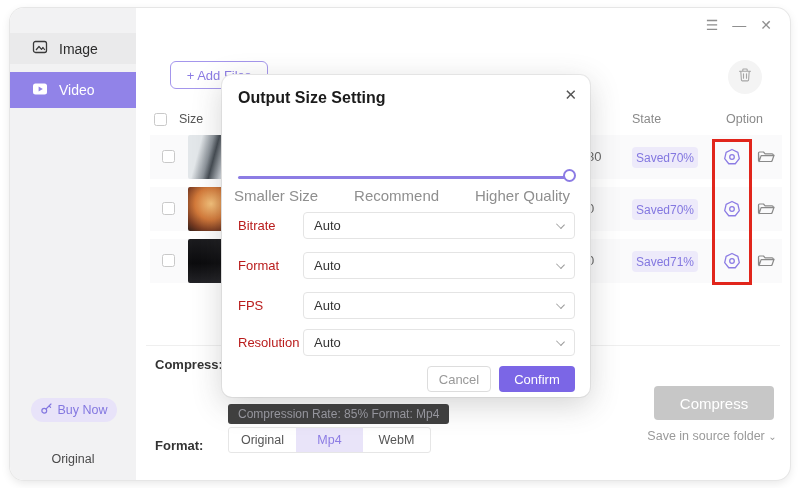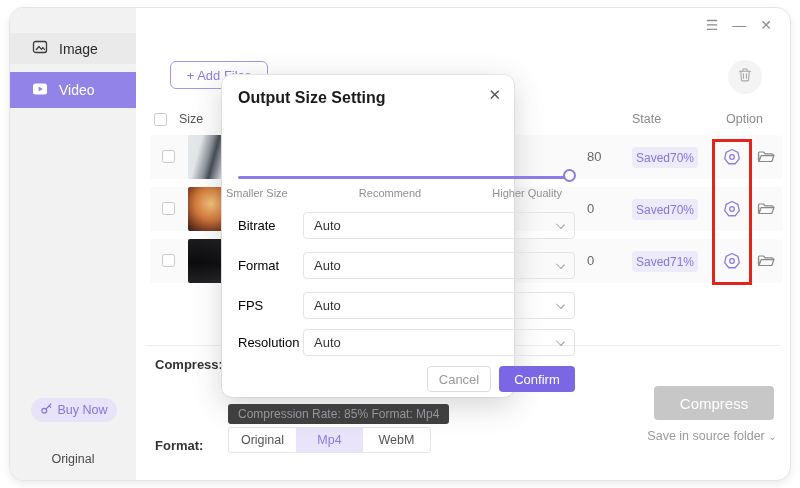--- a/index.html
+++ b/index.html
@@ -52,33 +52,33 @@
   .tooltip{position:absolute;left:218px;top:396px;height:20px;line-height:20px;padding:0 10px;background:#404040;
     border-radius:3px;color:#9b9ba3;font-size:12px;white-space:nowrap;text-align:center;}
   .segment{position:absolute;left:218px;top:419px;height:26px;display:flex;border:1px solid #e6e6e6;border-radius:3px;background:#fff;overflow:hidden;}
   .seg-cell{width:67px;display:flex;align-items:center;justify-content:center;font-size:12.5px;color:#555;}
   .seg-cell.selected{background:#e9e4f9;color:var(--accent);}
   .compress{position:absolute;left:644px;top:378px;width:120px;height:34px;background:#c7c7c7;border-radius:4px;
     color:#fff;font-size:15px;display:flex;align-items:center;justify-content:center;border:none;}
   .save-loc{position:absolute;left:624px;top:421px;width:156px;text-align:center;color:#9a9a9a;font-size:12.5px;}
   .save-loc .chev{font-size:10px;}
   
-  .modal{position:absolute;left:212px;top:67px;width:292px;height:322px;background:#fff;border-radius:10px;
+  .modal{position:absolute;left:212px;top:67px;width:368px;height:322px;background:#fff;border-radius:10px;
     box-shadow:0 8px 30px rgba(60,60,60,.22),0 0 0 1px #f0f0f0;z-index:10;}
   .modal-title{position:absolute;left:16px;top:14px;font-size:16px;font-weight:bold;color:#1b1b1b;}
   .modal-close{position:absolute;right:13px;top:11px;font-size:15px;color:#555;}
   .size-input{position:absolute;left:15px;top:58px;width:337px;height:30px;border:1px solid #e4e4e4;border-radius:4px;}
   .size-value{position:absolute;left:10px;top:0;line-height:28px;font-size:13px;color:#333;font-weight:bold;}
   .reset-btn{position:absolute;right:0;top:0;width:62px;height:100%;border-left:1px solid #efefef;color:var(--accent);
     font-size:13px;display:flex;align-items:center;justify-content:center;}
   .slider-track{position:absolute;left:16px;top:101px;width:336px;height:3px;background:var(--accent);border-radius:2px;}
   .slider-thumb{position:absolute;left:341px;top:94px;width:13px;height:13px;border:2px solid var(--accent);border-radius:50%;background:#fff;}
-  .slider-labels{position:absolute;left:4px;top:112px;width:336px;display:flex;justify-content:space-between;
-    font-size:11px;color:#8f8f8f;}
-  .f-label{position:absolute;left:16px;font-size:13px;color:#000000;}
+  .slider-labels{position:absolute;left:12px;top:112px;width:336px;display:flex;justify-content:space-between;
+    font-size:15px;color:#8f8f8f;}
+  .f-label{position:absolute;left:16px;font-size:13px;color:#b91c1c;}
   .select{position:absolute;left:81px;width:272px;height:27px;border:1px solid #e4e4e4;border-radius:4px;padding-left:36px;}
   .select .val{position:absolute;left:10px;line-height:25px;font-size:13px;color:#333;}
   .select .chevron{position:absolute;right:10px;top:8px;width:7px;height:7px;border-right:1.4px solid #9a9a9a;
     border-bottom:1.4px solid #9a9a9a;transform:rotate(45deg) scaleY(.8);}
   .cancel-btn{position:absolute;left:205px;top:291px;width:64px;height:26px;border:1px solid #ddd;border-radius:4px;
     background:#fff;color:#999;font-size:13px;display:flex;align-items:center;justify-content:center;}
   .confirm-btn{position:absolute;left:277px;top:291px;width:76px;height:26px;border:none;border-radius:4px;
     background:var(--accent-dark);color:#fff;font-size:13px;display:flex;align-items:center;justify-content:center;}
 </style>
 </head>

